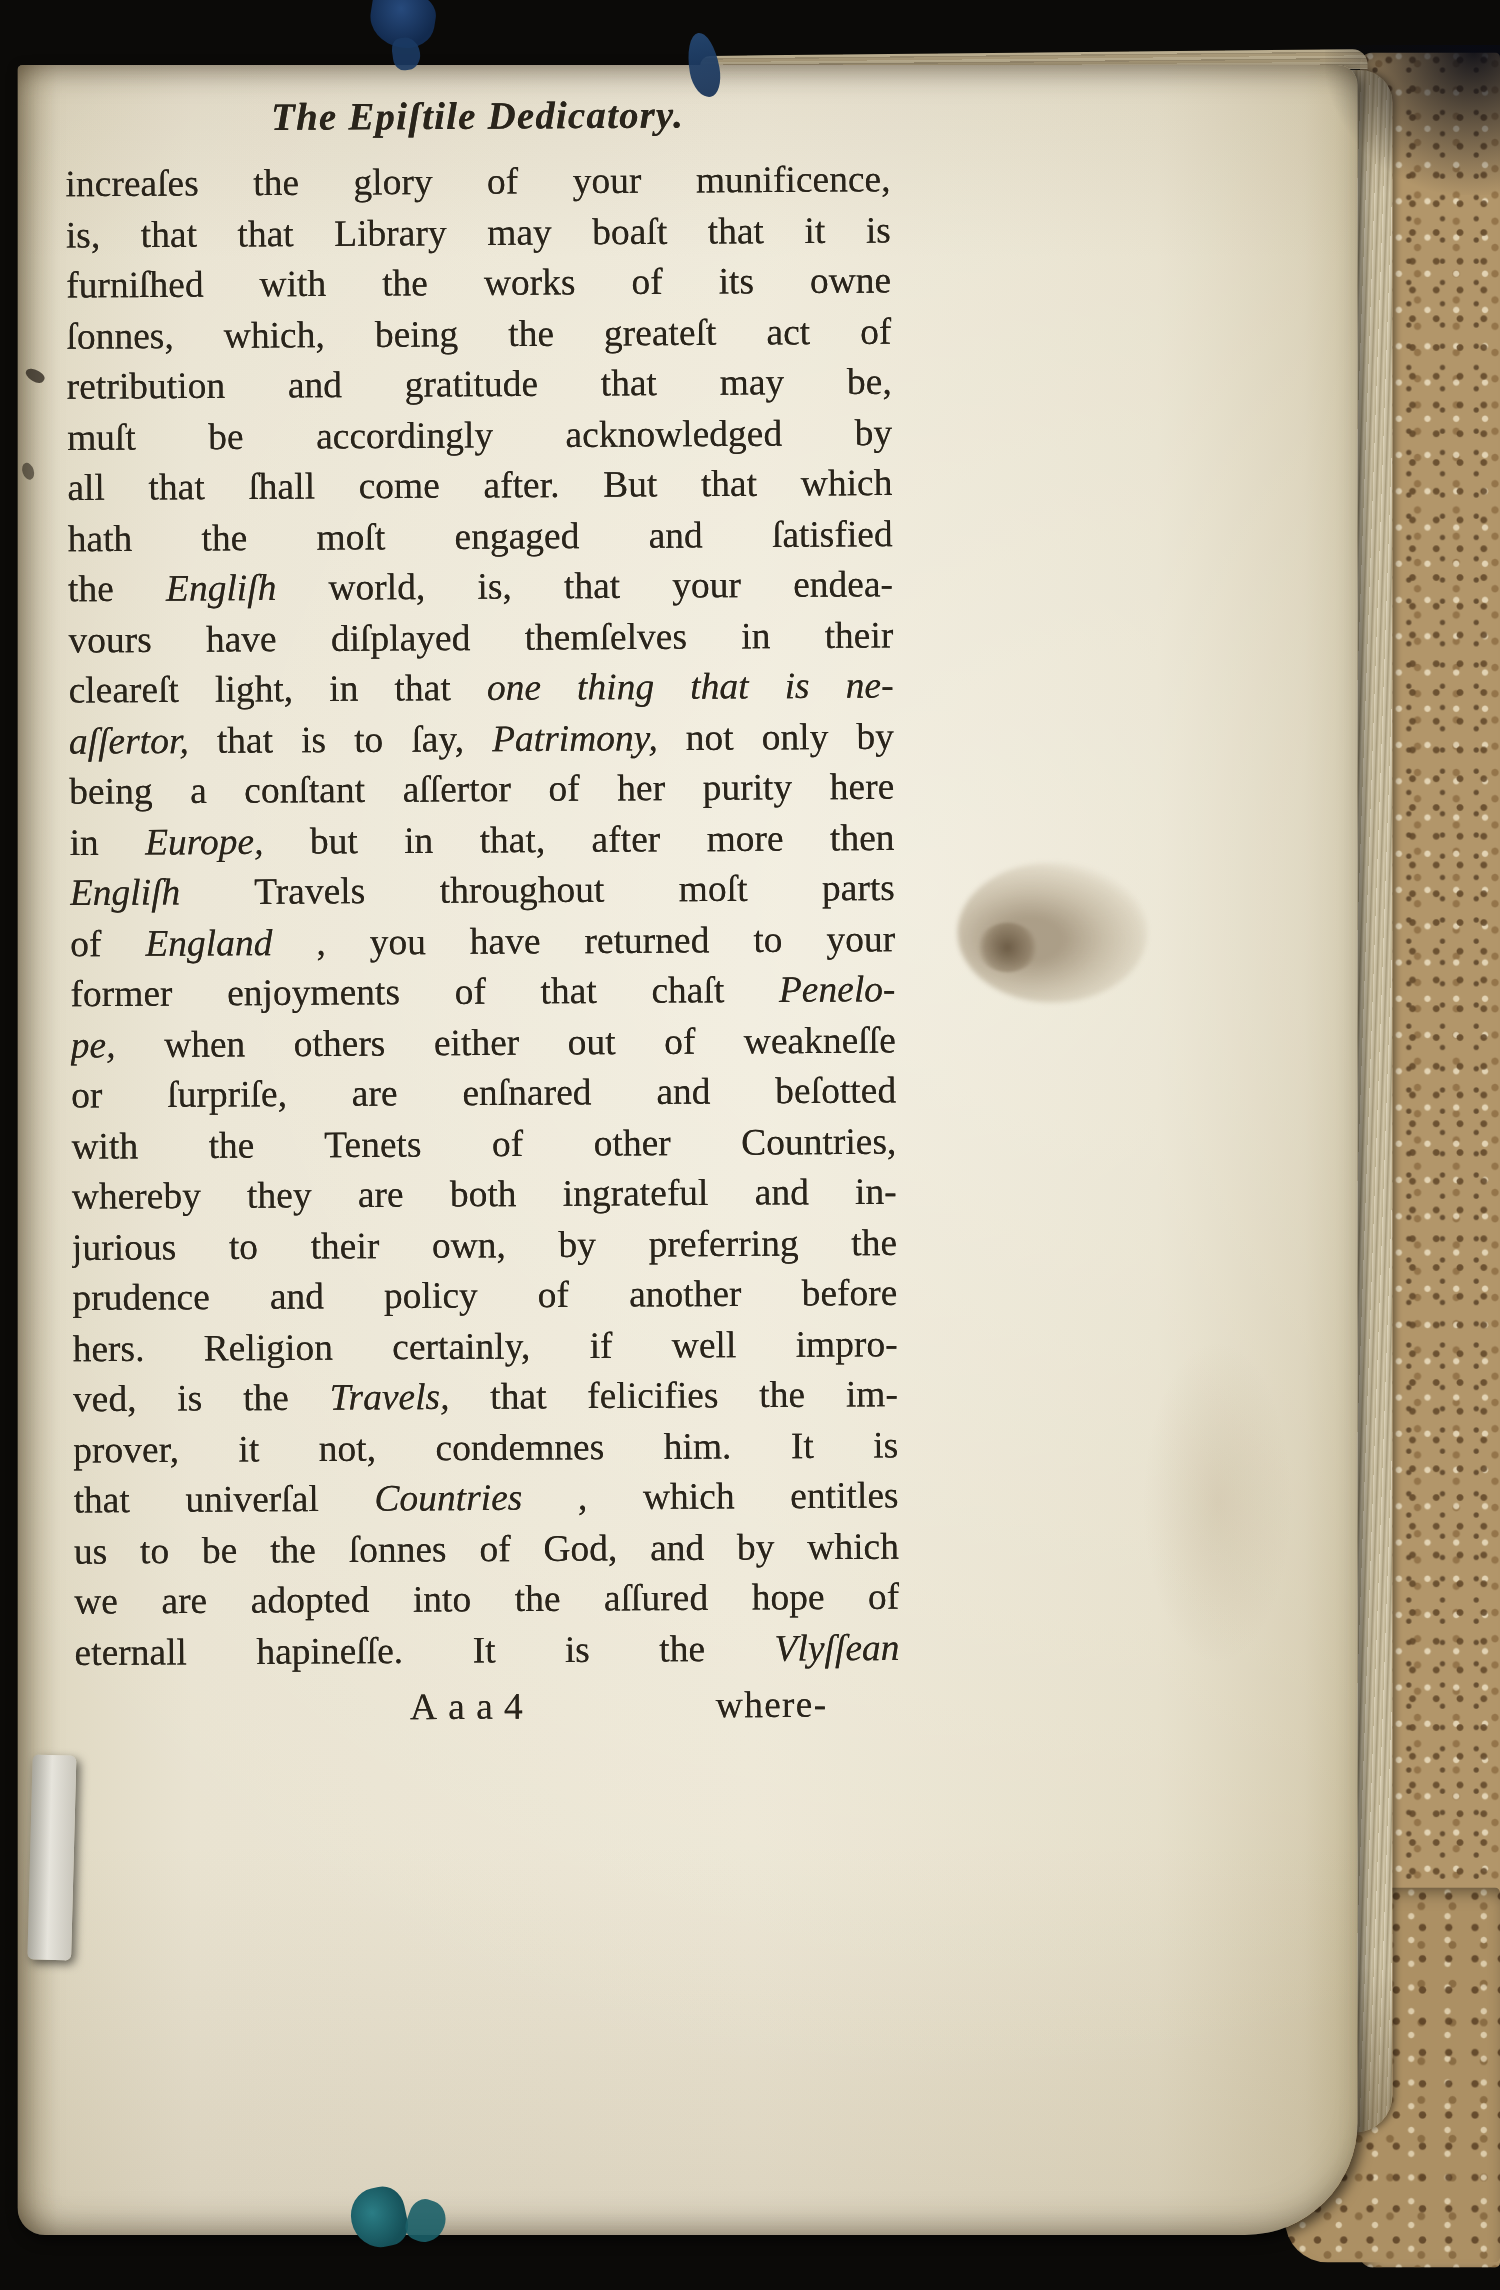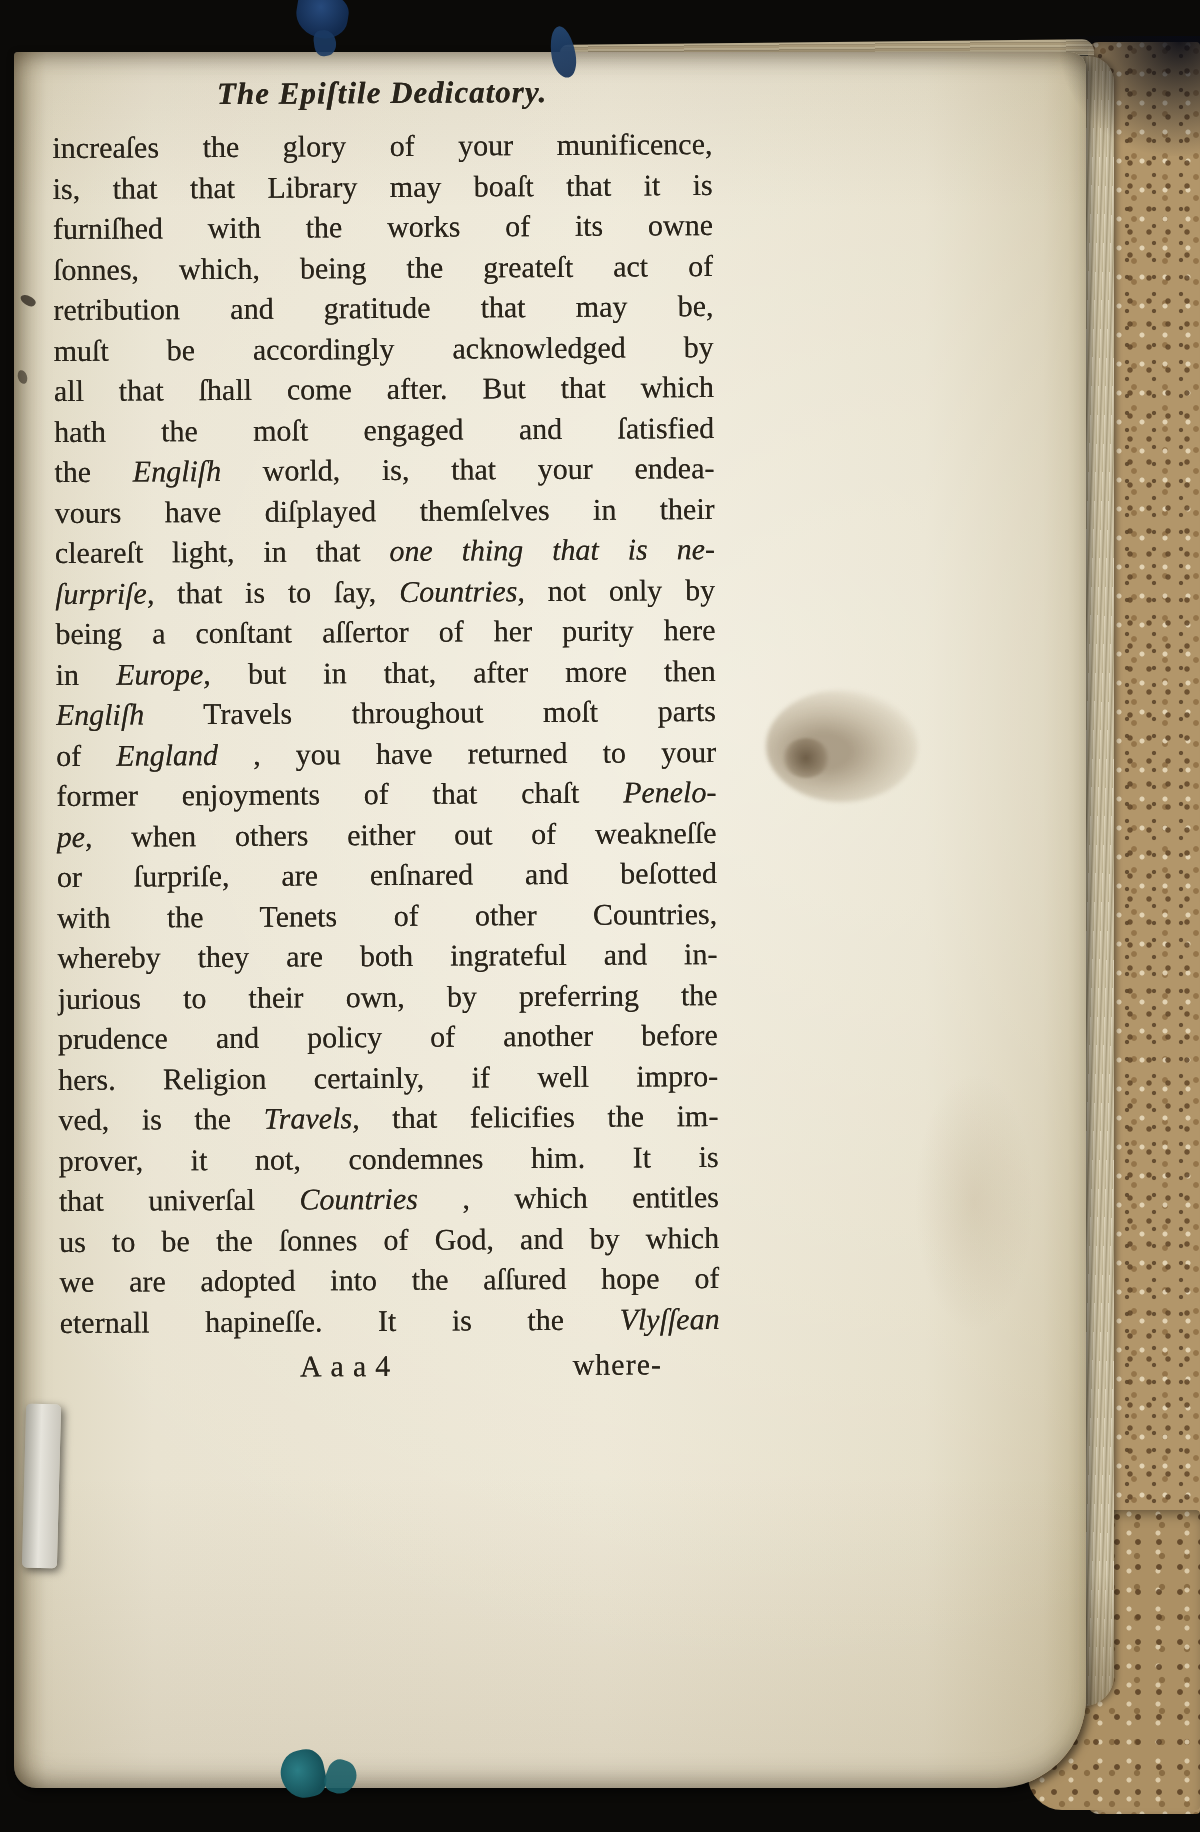--- a/index.html
+++ b/index.html
@@ -95,21 +95,21 @@
   }
   .line{
     font-size:30px;line-height:40.5px;height:40.5px;overflow:hidden;
     text-align:justify;text-align-last:justify;
   }
   .line .it{font-style:italic;}
   .sig-row{
     display:flex;justify-content:space-between;align-items:baseline;
     padding:4px 58px 0 240px;font-size:30px;line-height:42px;
   }
-  .signature{letter-spacing:9px;}
+  .signature{letter-spacing:9px;margin-left:28px;}
   .catchword{letter-spacing:1px;}
 
   
   .ribbon{
     position:absolute;left:24px;top:1404px;width:35px;height:164px;
     background:linear-gradient(to right,#a8a69c,#e6e4dc 45%,#c9c6bc);
     border-radius:5px;transform:rotate(1.5deg);
     box-shadow:3px 3px 8px rgba(0,0,0,0.55);
   }
   .mark-blue-top{
@@ -165,21 +165,21 @@
           <div class="line"><span>is, that that Library may boaſt that it is</span></div>
           <div class="line"><span>furniſhed with the works of its owne</span></div>
           <div class="line"><span>ſonnes, which, being the greateſt act of</span></div>
           <div class="line"><span>retribution and gratitude that may be,</span></div>
           <div class="line"><span>muſt be accordingly acknowledged by</span></div>
           <div class="line"><span>all that ſhall come after. But that which</span></div>
           <div class="line"><span>hath the moſt engaged and ſatisfied</span></div>
           <div class="line"><span>the </span><span class="it">Engliſh</span><span> world, is, that your endea-</span></div>
           <div class="line"><span>vours have diſplayed themſelves in their</span></div>
           <div class="line"><span>cleareſt light, in that </span><span class="it">one thing that is ne-</span></div>
-          <div class="line"><span class="it">ſurpriſe,</span><span> that is to ſay, </span><span class="it">Countries,</span><span> not only by</span></div>
+          <div class="line"><span class="it">aſſertor,</span><span> that is to ſay, </span><span class="it">Patrimony,</span><span> not only by</span></div>
           <div class="line"><span>being a conſtant aſſertor of her purity here</span></div>
           <div class="line"><span>in </span><span class="it">Europe,</span><span> but in that, after more then</span></div>
           <div class="line"><span class="it">Engliſh</span><span> Travels throughout moſt parts</span></div>
           <div class="line"><span>of </span><span class="it">England</span><span> , you have returned to your</span></div>
           <div class="line"><span>former enjoyments of that chaſt </span><span class="it">Penelo-</span></div>
           <div class="line"><span class="it">pe,</span><span> when others either out of weakneſſe</span></div>
           <div class="line"><span>or ſurpriſe, are enſnared and beſotted</span></div>
           <div class="line"><span>with the Tenets of other Countries,</span></div>
           <div class="line"><span>whereby they are both ingrateful and in-</span></div>
           <div class="line"><span>jurious to their own, by preferring the</span></div>

